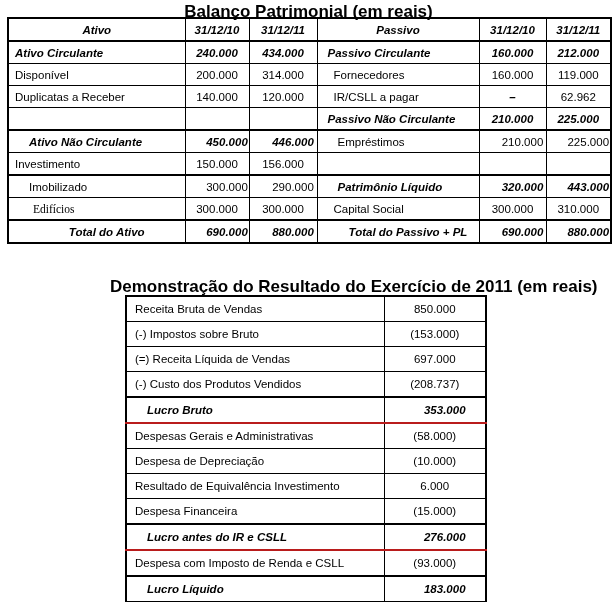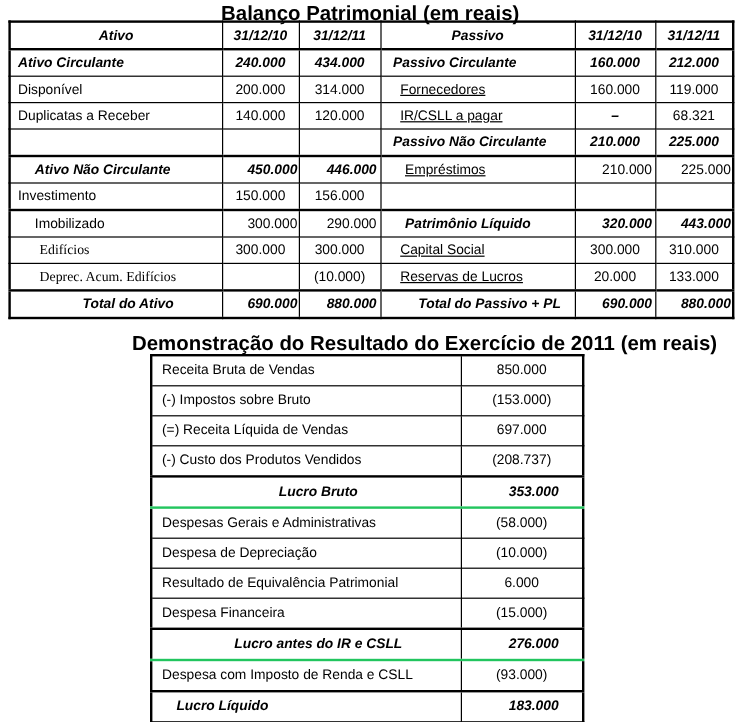--- a/index.html
+++ b/index.html
@@ -39,27 +39,27 @@
     white-space: nowrap;
     font-weight: normal;
   }
   #balanco-table td, #balanco-table th { height: 21px; }
   #dre-table td { height: 24px; }
 
   .b   { font-weight: bold; font-style: italic; }
   .ctr { text-align: center; }
   .lbl  { text-align: left; padding-left: 6px; }
   .plbl { text-align: left; padding-left: 10px; }
-  .psub { text-align: left; padding-left: 16px; text-decoration: underline; }
+  .psub { text-align: left; padding-left: 16px; }
   .ind2 { text-align: left; padding-left: 24px; font-family: Liberation Serif, serif; }
   .dlbl { text-align: left; padding-left: 8px; }
 
   #balanco-table th { border-bottom: 2px solid #000; }
   tr.bt2 td { border-top: 2px solid #000; padding-left: 20px; }
-  tr.bb2 td { border-bottom: 2px solid #22c55e; text-align: center; }
+  tr.bb2 td { border-bottom: 2px solid #b91c1c; }
 </style>
 </head>
 <body>
 
 <div class="page">
 
   <div class="tbl-title" id="balanco-title">Balanço Patrimonial (em reais)</div>
 
   <table id="balanco-table">
     <colgroup>
@@ -94,21 +94,21 @@
       <td class="psub">Fornecedores</td>
       <td class="ctr">160.000</td>
       <td class="ctr">119.000</td>
     </tr>
     <tr>
       <td class="lbl">Duplicatas a Receber</td>
       <td class="ctr">140.000</td>
       <td class="ctr">120.000</td>
       <td class="psub">IR/CSLL a pagar</td>
       <td class="b ctr">–</td>
-      <td class="ctr">68.321</td>
+      <td class="ctr">62.962</td>
     </tr>
     <tr>
       <td class="lbl"></td>
       <td class="ctr"></td>
       <td class="ctr"></td>
       <td class="b plbl">Passivo Não Circulante</td>
       <td class="b ctr">210.000</td>
       <td class="b ctr">225.000</td>
     </tr>
     <tr class="bt2">
@@ -135,28 +135,20 @@
       <td class="b ctr">320.000</td>
       <td class="b ctr">443.000</td>
     </tr>
     <tr>
       <td class="ind2">Edifícios</td>
       <td class="ctr">300.000</td>
       <td class="ctr">300.000</td>
       <td class="psub">Capital Social</td>
       <td class="ctr">300.000</td>
       <td class="ctr">310.000</td>
-    </tr>
-    <tr>
-      <td class="ind2">Deprec. Acum. Edifícios</td>
-      <td class="ctr"></td>
-      <td class="ctr">(10.000)</td>
-      <td class="psub">Reservas de Lucros</td>
-      <td class="ctr">20.000</td>
-      <td class="ctr">133.000</td>
     </tr>
     <tr class="bt2">
       <td class="b ctr">Total do Ativo</td>
       <td class="b ctr">690.000</td>
       <td class="b ctr">880.000</td>
       <td class="b ctr">Total do Passivo + PL</td>
       <td class="b ctr">690.000</td>
       <td class="b ctr">880.000</td>
     </tr>
   </tbody>
@@ -192,21 +184,21 @@
     </tr>
     <tr>
       <td class="dlbl">Despesas Gerais e Administrativas</td>
       <td class="ctr">(58.000)</td>
     </tr>
     <tr>
       <td class="dlbl">Despesa de Depreciação</td>
       <td class="ctr">(10.000)</td>
     </tr>
     <tr>
-      <td class="dlbl">Resultado de Equivalência Patrimonial</td>
+      <td class="dlbl">Resultado de Equivalência Investimento</td>
       <td class="ctr">6.000</td>
     </tr>
     <tr>
       <td class="dlbl">Despesa Financeira</td>
       <td class="ctr">(15.000)</td>
     </tr>
     <tr class="bt2 bb2">
       <td class="b dlbl">Lucro antes do IR e CSLL</td>
       <td class="b ctr">276.000</td>
     </tr>

